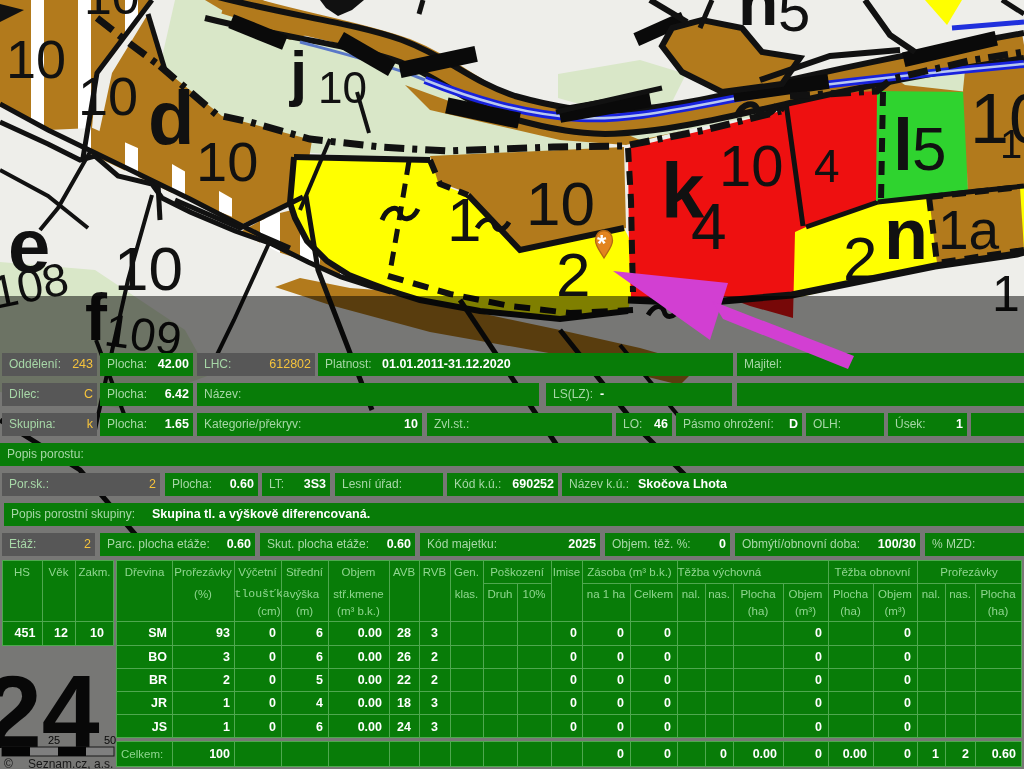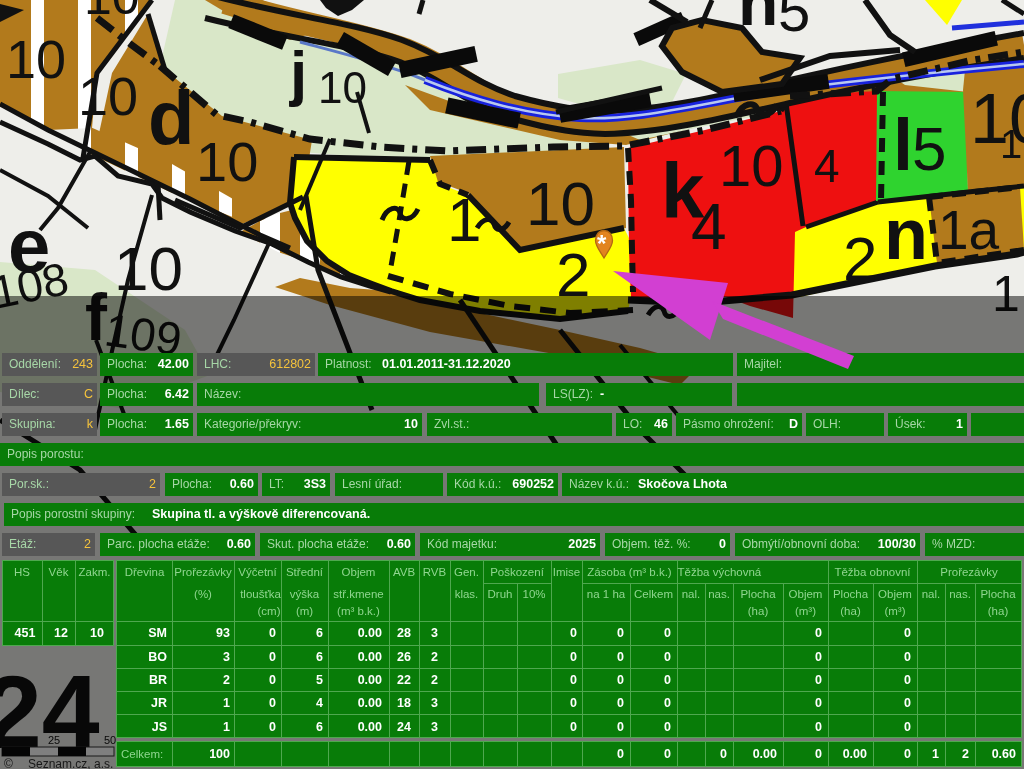--- a/index.html
+++ b/index.html
@@ -363,21 +363,21 @@
 <div style="position:absolute;left:389px;top:565px;width:30px;height:14px;line-height:14px;font-family:Liberation Sans,sans-serif;font-size:11.5px;color:#90d690;text-align:center;white-space:nowrap">AVB</div>
 <div style="position:absolute;left:419.5px;top:565px;width:30px;height:14px;line-height:14px;font-family:Liberation Sans,sans-serif;font-size:11.5px;color:#90d690;text-align:center;white-space:nowrap">RVB</div>
 <div style="position:absolute;left:450.5px;top:565px;width:32px;height:14px;line-height:14px;font-family:Liberation Sans,sans-serif;font-size:11.5px;color:#90d690;text-align:center;white-space:nowrap">Gen.</div>
 <div style="position:absolute;left:484px;top:565px;width:66px;height:14px;line-height:14px;font-family:Liberation Sans,sans-serif;font-size:11.5px;color:#90d690;text-align:center;white-space:nowrap">Poškození</div>
 <div style="position:absolute;left:551.5px;top:565px;width:30px;height:14px;line-height:14px;font-family:Liberation Sans,sans-serif;font-size:11.5px;color:#90d690;text-align:center;white-space:nowrap">Imise</div>
 <div style="position:absolute;left:582.5px;top:565px;width:94px;height:14px;line-height:14px;font-family:Liberation Sans,sans-serif;font-size:11.5px;color:#90d690;text-align:center;white-space:nowrap">Zásoba (m³ b.k.)</div>
 <div style="position:absolute;left:677.5px;top:565px;width:150px;height:14px;line-height:14px;font-family:Liberation Sans,sans-serif;font-size:11.5px;color:#90d690;text-align:left;white-space:nowrap">Těžba výchovná</div>
 <div style="position:absolute;left:828.5px;top:565px;width:88px;height:14px;line-height:14px;font-family:Liberation Sans,sans-serif;font-size:11.5px;color:#90d690;text-align:center;white-space:nowrap">Těžba obnovní</div>
 <div style="position:absolute;left:918px;top:565px;width:102px;height:14px;line-height:14px;font-family:Liberation Sans,sans-serif;font-size:11.5px;color:#90d690;text-align:center;white-space:nowrap">Prořezávky</div>
 <div style="position:absolute;left:172px;top:587px;width:62px;height:14px;line-height:14px;font-family:Liberation Sans,sans-serif;font-size:11.5px;color:#90d690;text-align:center;white-space:nowrap">(%)</div>
-<div style="position:absolute;left:234.5px;top:587px;width:52px;height:14px;line-height:14px;font-family:Liberation Sans, sans-serif;font-size:11.5px;color:#90d690;text-align:center;white-space:nowrap">tloušťka</div>
+<div style="position:absolute;left:234.5px;top:587px;width:52px;height:14px;line-height:14px;font-family:Liberation Mono, monospace;font-size:11.5px;color:#90d690;text-align:center;white-space:nowrap">tloušťka</div>
 <div style="position:absolute;left:281.5px;top:587px;width:46px;height:14px;line-height:14px;font-family:Liberation Sans,sans-serif;font-size:11.5px;color:#90d690;text-align:center;white-space:nowrap">výška</div>
 <div style="position:absolute;left:328.5px;top:587px;width:60px;height:14px;line-height:14px;font-family:Liberation Sans,sans-serif;font-size:11.5px;color:#90d690;text-align:center;white-space:nowrap">stř.kmene</div>
 <div style="position:absolute;left:450.5px;top:587px;width:32px;height:14px;line-height:14px;font-family:Liberation Sans,sans-serif;font-size:11.5px;color:#90d690;text-align:center;white-space:nowrap">klas.</div>
 <div style="position:absolute;left:483.5px;top:587px;width:33px;height:14px;line-height:14px;font-family:Liberation Sans,sans-serif;font-size:11.5px;color:#90d690;text-align:center;white-space:nowrap">Druh</div>
 <div style="position:absolute;left:517.5px;top:587px;width:33px;height:14px;line-height:14px;font-family:Liberation Sans,sans-serif;font-size:11.5px;color:#90d690;text-align:center;white-space:nowrap">10%</div>
 <div style="position:absolute;left:582.5px;top:587px;width:47px;height:14px;line-height:14px;font-family:Liberation Sans,sans-serif;font-size:11.5px;color:#90d690;text-align:center;white-space:nowrap">na 1 ha</div>
 <div style="position:absolute;left:630.5px;top:587px;width:46px;height:14px;line-height:14px;font-family:Liberation Sans,sans-serif;font-size:11.5px;color:#90d690;text-align:center;white-space:nowrap">Celkem</div>
 <div style="position:absolute;left:677.5px;top:587px;width:27px;height:14px;line-height:14px;font-family:Liberation Sans,sans-serif;font-size:11.5px;color:#90d690;text-align:center;white-space:nowrap">nal.</div>
 <div style="position:absolute;left:705.5px;top:587px;width:27px;height:14px;line-height:14px;font-family:Liberation Sans,sans-serif;font-size:11.5px;color:#90d690;text-align:center;white-space:nowrap">nas.</div>
 <div style="position:absolute;left:733.5px;top:587px;width:49px;height:14px;line-height:14px;font-family:Liberation Sans,sans-serif;font-size:11.5px;color:#90d690;text-align:center;white-space:nowrap">Plocha</div>

